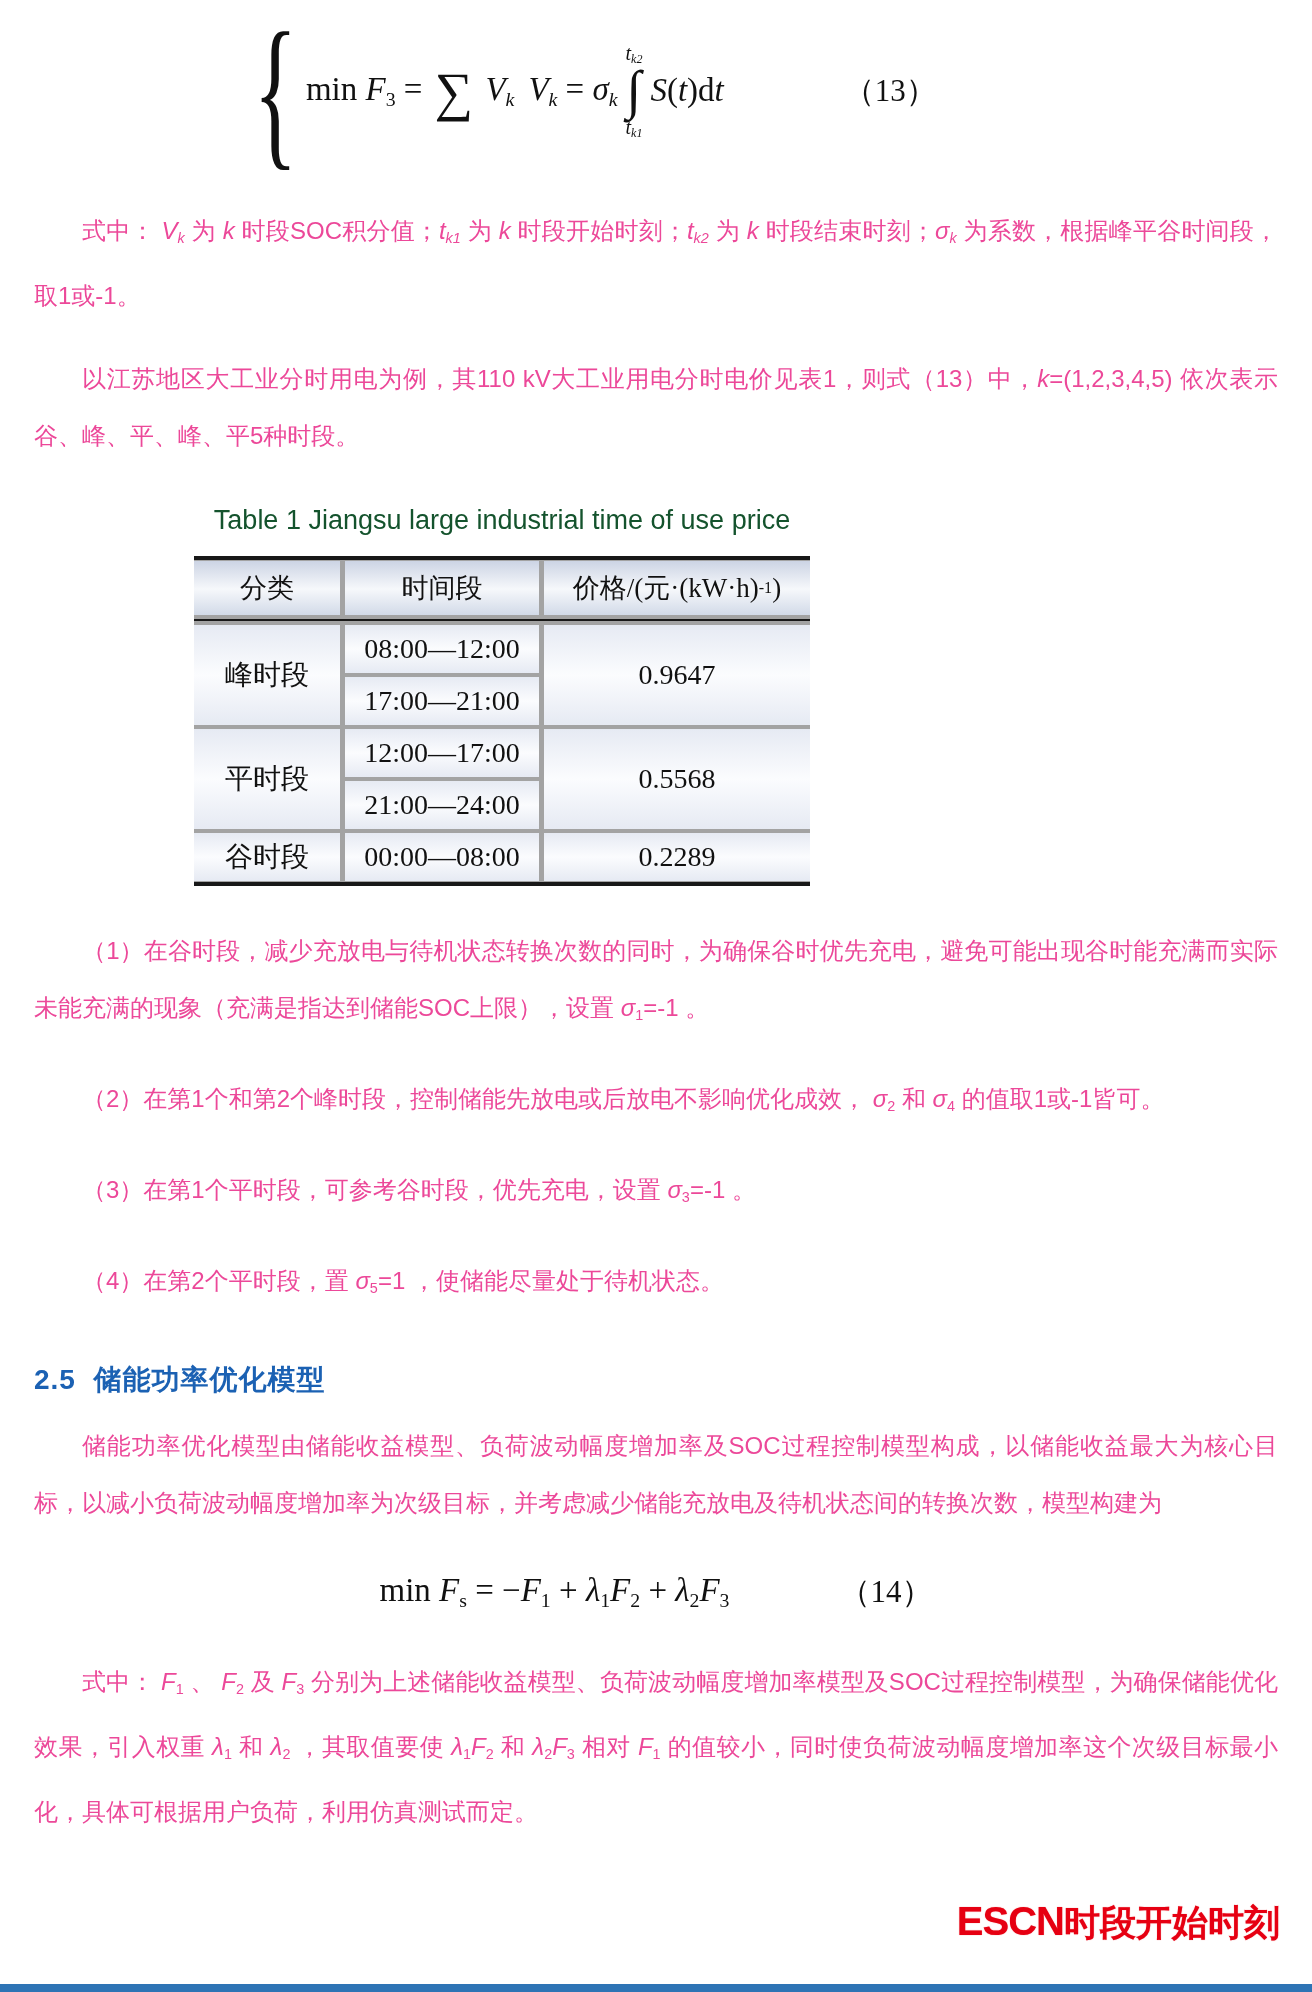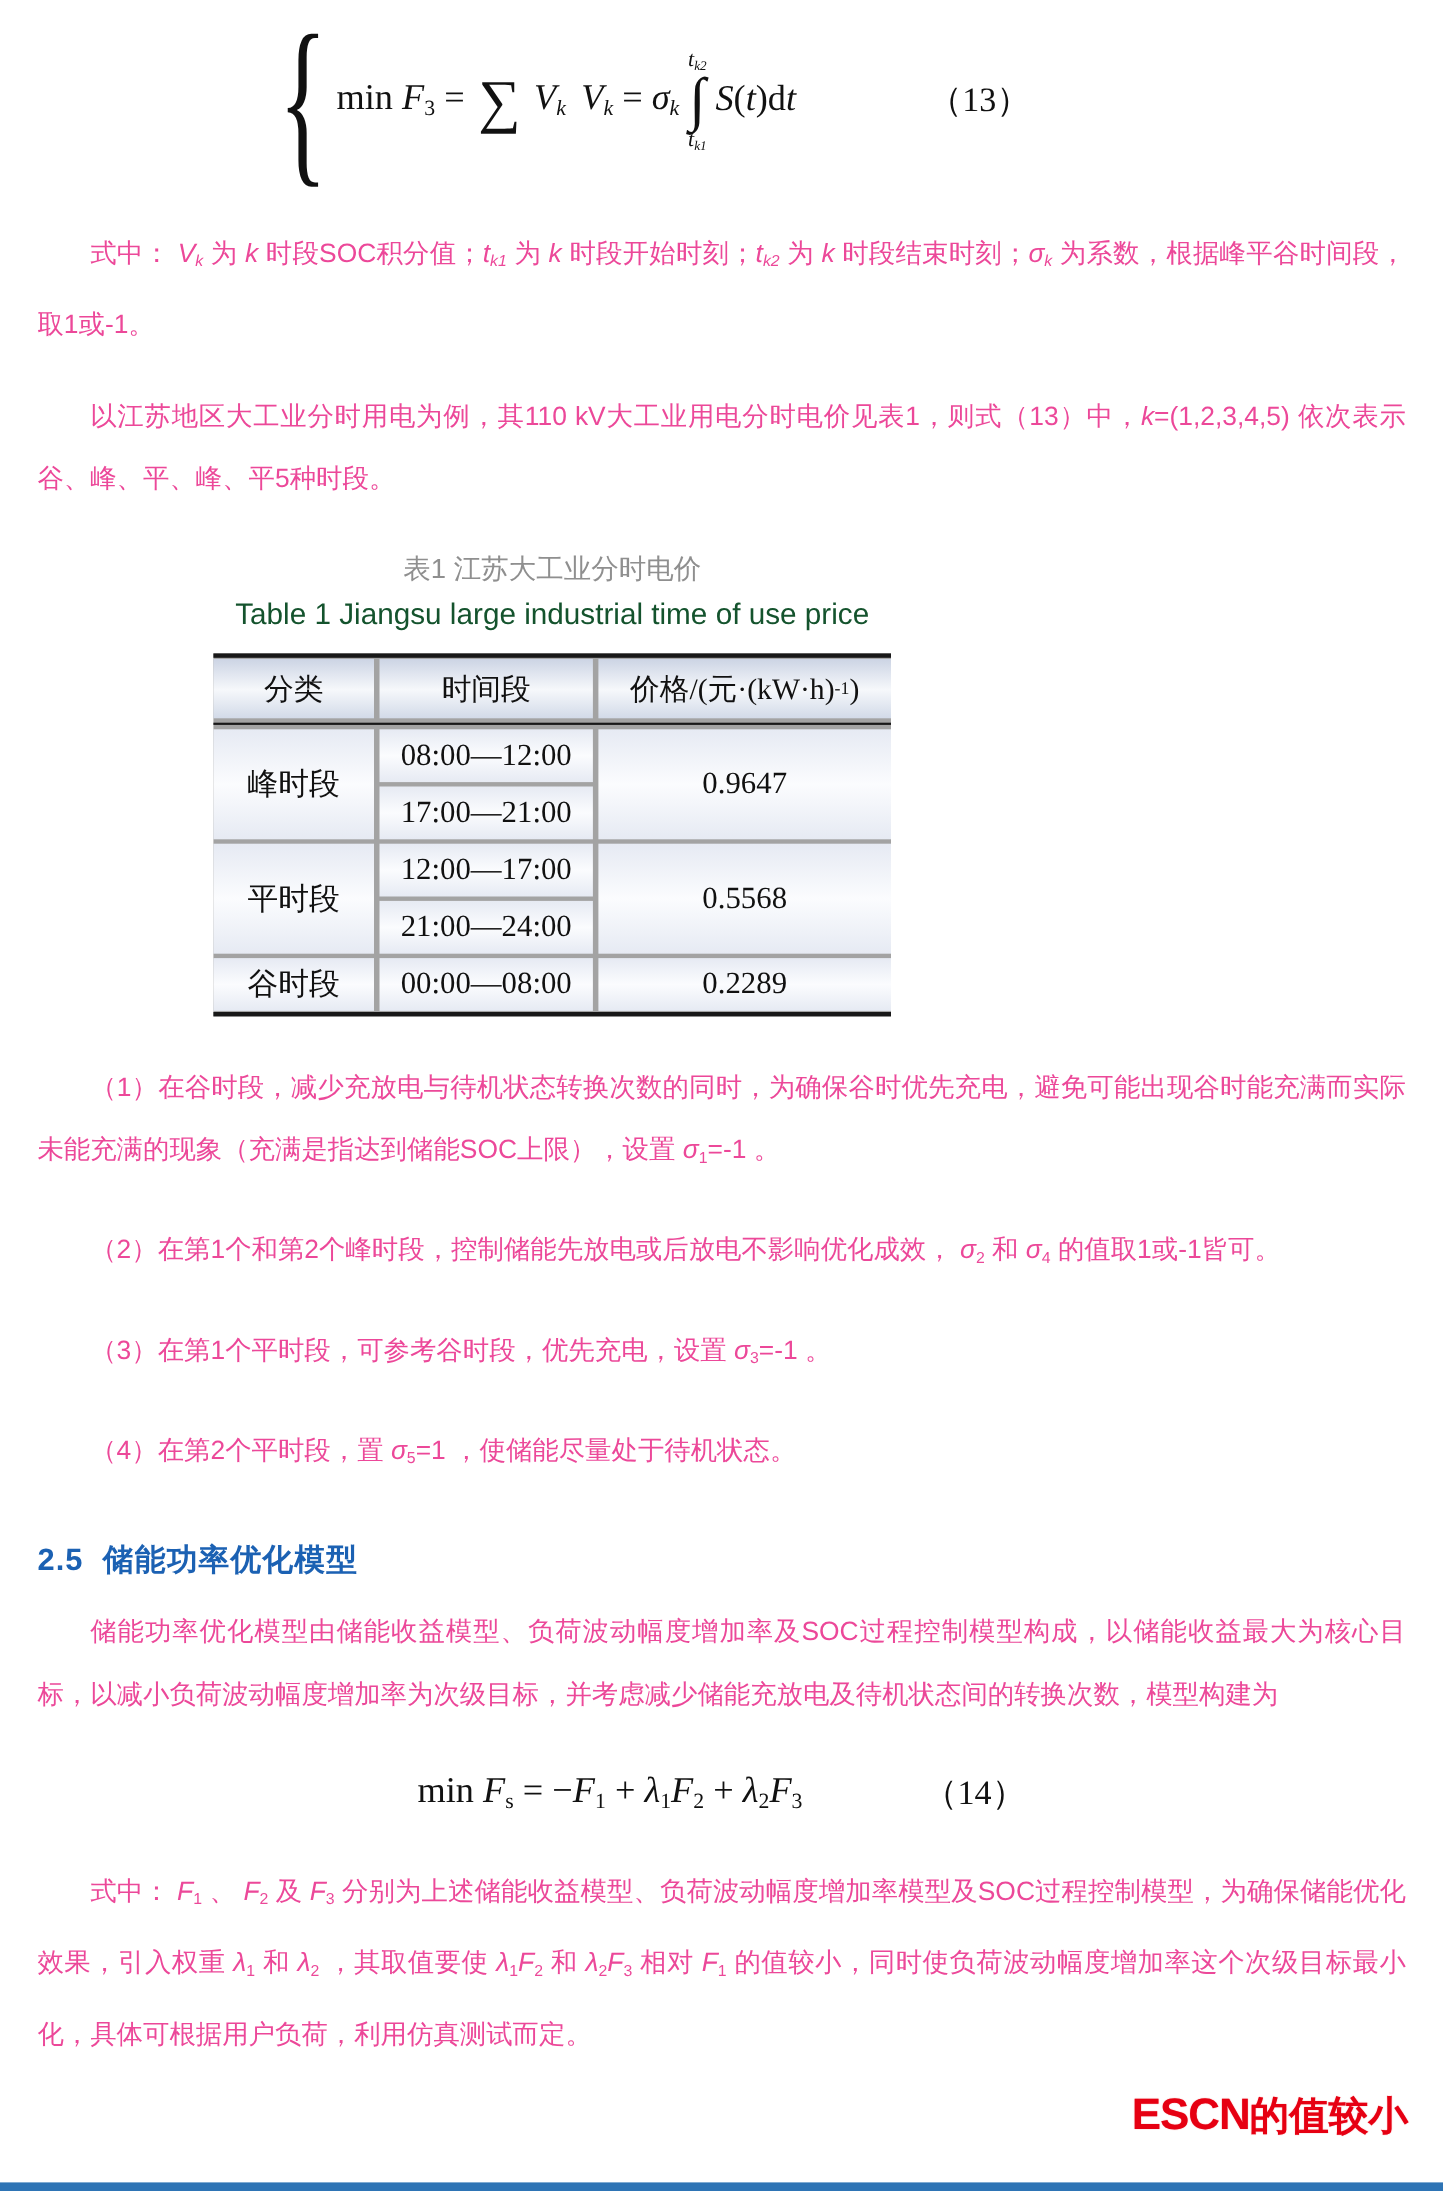--- a/index.html
+++ b/index.html
@@ -117,21 +117,20 @@
       </div>
     </div>
     <div class="eq-num">（13）</div>
   </div>
 
   <p class="para"><span class="sg-n">式中： </span><span class="sg-i">V</span><span class="sg-is">k</span><span class="sg-n"> 为 </span><span class="sg-i">k</span><span class="sg-n"> 时段SOC积分值；</span><span class="sg-i">t</span><span class="sg-is">k1</span><span class="sg-n"> 为 </span><span class="sg-i">k</span><span class="sg-n"> 时段开始时刻；</span><span class="sg-i">t</span><span class="sg-is">k2</span><span class="sg-n"> 为 </span><span class="sg-i">k</span><span class="sg-n"> 时段结束时刻；</span><span class="sg-i">σ</span><span class="sg-is">k</span><span class="sg-n"> 为系数，根据峰平谷时间段，取1或-1。</span></p>
 
   <p class="para"><span class="sg-n">以江苏地区大工业分时用电为例，其110 kV大工业用电分时电价见表1，则式（13）中，</span><span class="sg-i">k</span><span class="sg-n">=(1,2,3,4,5) 依次表示谷、峰、平、峰、平5种时段。</span></p>
 
   <div class="tbl-wrap">
-    <div class="tbl-cap-zh">表1  江苏大工业分时电价</div>
     <div class="tbl-cap-en">Table 1  Jiangsu large industrial time of use price</div>
     <div class="tbl">
       <div class="cell th" style="grid-row:1;grid-column:1;">分类</div>
       <div class="cell th" style="grid-row:1;grid-column:2;">时间段</div>
       <div class="cell th" style="grid-row:1;grid-column:3;">
           <span class="sg-n">价格/(元·(kW·h)</span>
           <span class="sg-p">-1</span>
           <span class="sg-n">)</span>
         </div>
       <div class="hline" style="grid-row:2;"></div>
@@ -166,16 +165,16 @@
   <div class="eq14-row">
     <span><span class="sg-rm">min </span><span class="sg-i">F</span><span class="sg-s">s</span><span class="sg-rm"> = −</span><span class="sg-i">F</span><span class="sg-s">1</span><span class="sg-rm"> + </span><span class="sg-i">λ</span><span class="sg-s">1</span><span class="sg-i">F</span><span class="sg-s">2</span><span class="sg-rm"> + </span><span class="sg-i">λ</span><span class="sg-s">2</span><span class="sg-i">F</span><span class="sg-s">3</span></span>
     <span class="eq-num">（14）</span>
   </div>
 
   <p class="para"><span class="sg-n">式中： </span><span class="sg-i">F</span><span class="sg-s">1</span><span class="sg-n"> 、 </span><span class="sg-i">F</span><span class="sg-s">2</span><span class="sg-n"> 及 </span><span class="sg-i">F</span><span class="sg-s">3</span><span class="sg-n"> 分别为上述储能收益模型、负荷波动幅度增加率模型及SOC过程控制模型，为确保储能优化效果，引入权重 </span><span class="sg-i">λ</span><span class="sg-s">1</span><span class="sg-n"> 和 </span><span class="sg-i">λ</span><span class="sg-s">2</span><span class="sg-n"> ，其取值要使 </span><span class="sg-i">λ</span><span class="sg-s">1</span><span class="sg-i">F</span><span class="sg-s">2</span><span class="sg-n"> 和 </span><span class="sg-i">λ</span><span class="sg-s">2</span><span class="sg-i">F</span><span class="sg-s">3</span><span class="sg-n"> 相对 </span><span class="sg-i">F</span><span class="sg-s">1</span><span class="sg-n"> 的值较小，同时使负荷波动幅度增加率这个次级目标最小化，具体可根据用户负荷，利用仿真测试而定。</span></p>
 
 </div>
 
 <div class="logo">
-  <span class="escn">ESCN</span><span class="cn">的值较小</span>
+  <span class="escn">ESCN</span><span class="cn">时段开始时刻</span>
 </div>
 
 <div class="footer-bar" style="background: rgb(46, 116, 181);"></div>
 
 </body></html>

